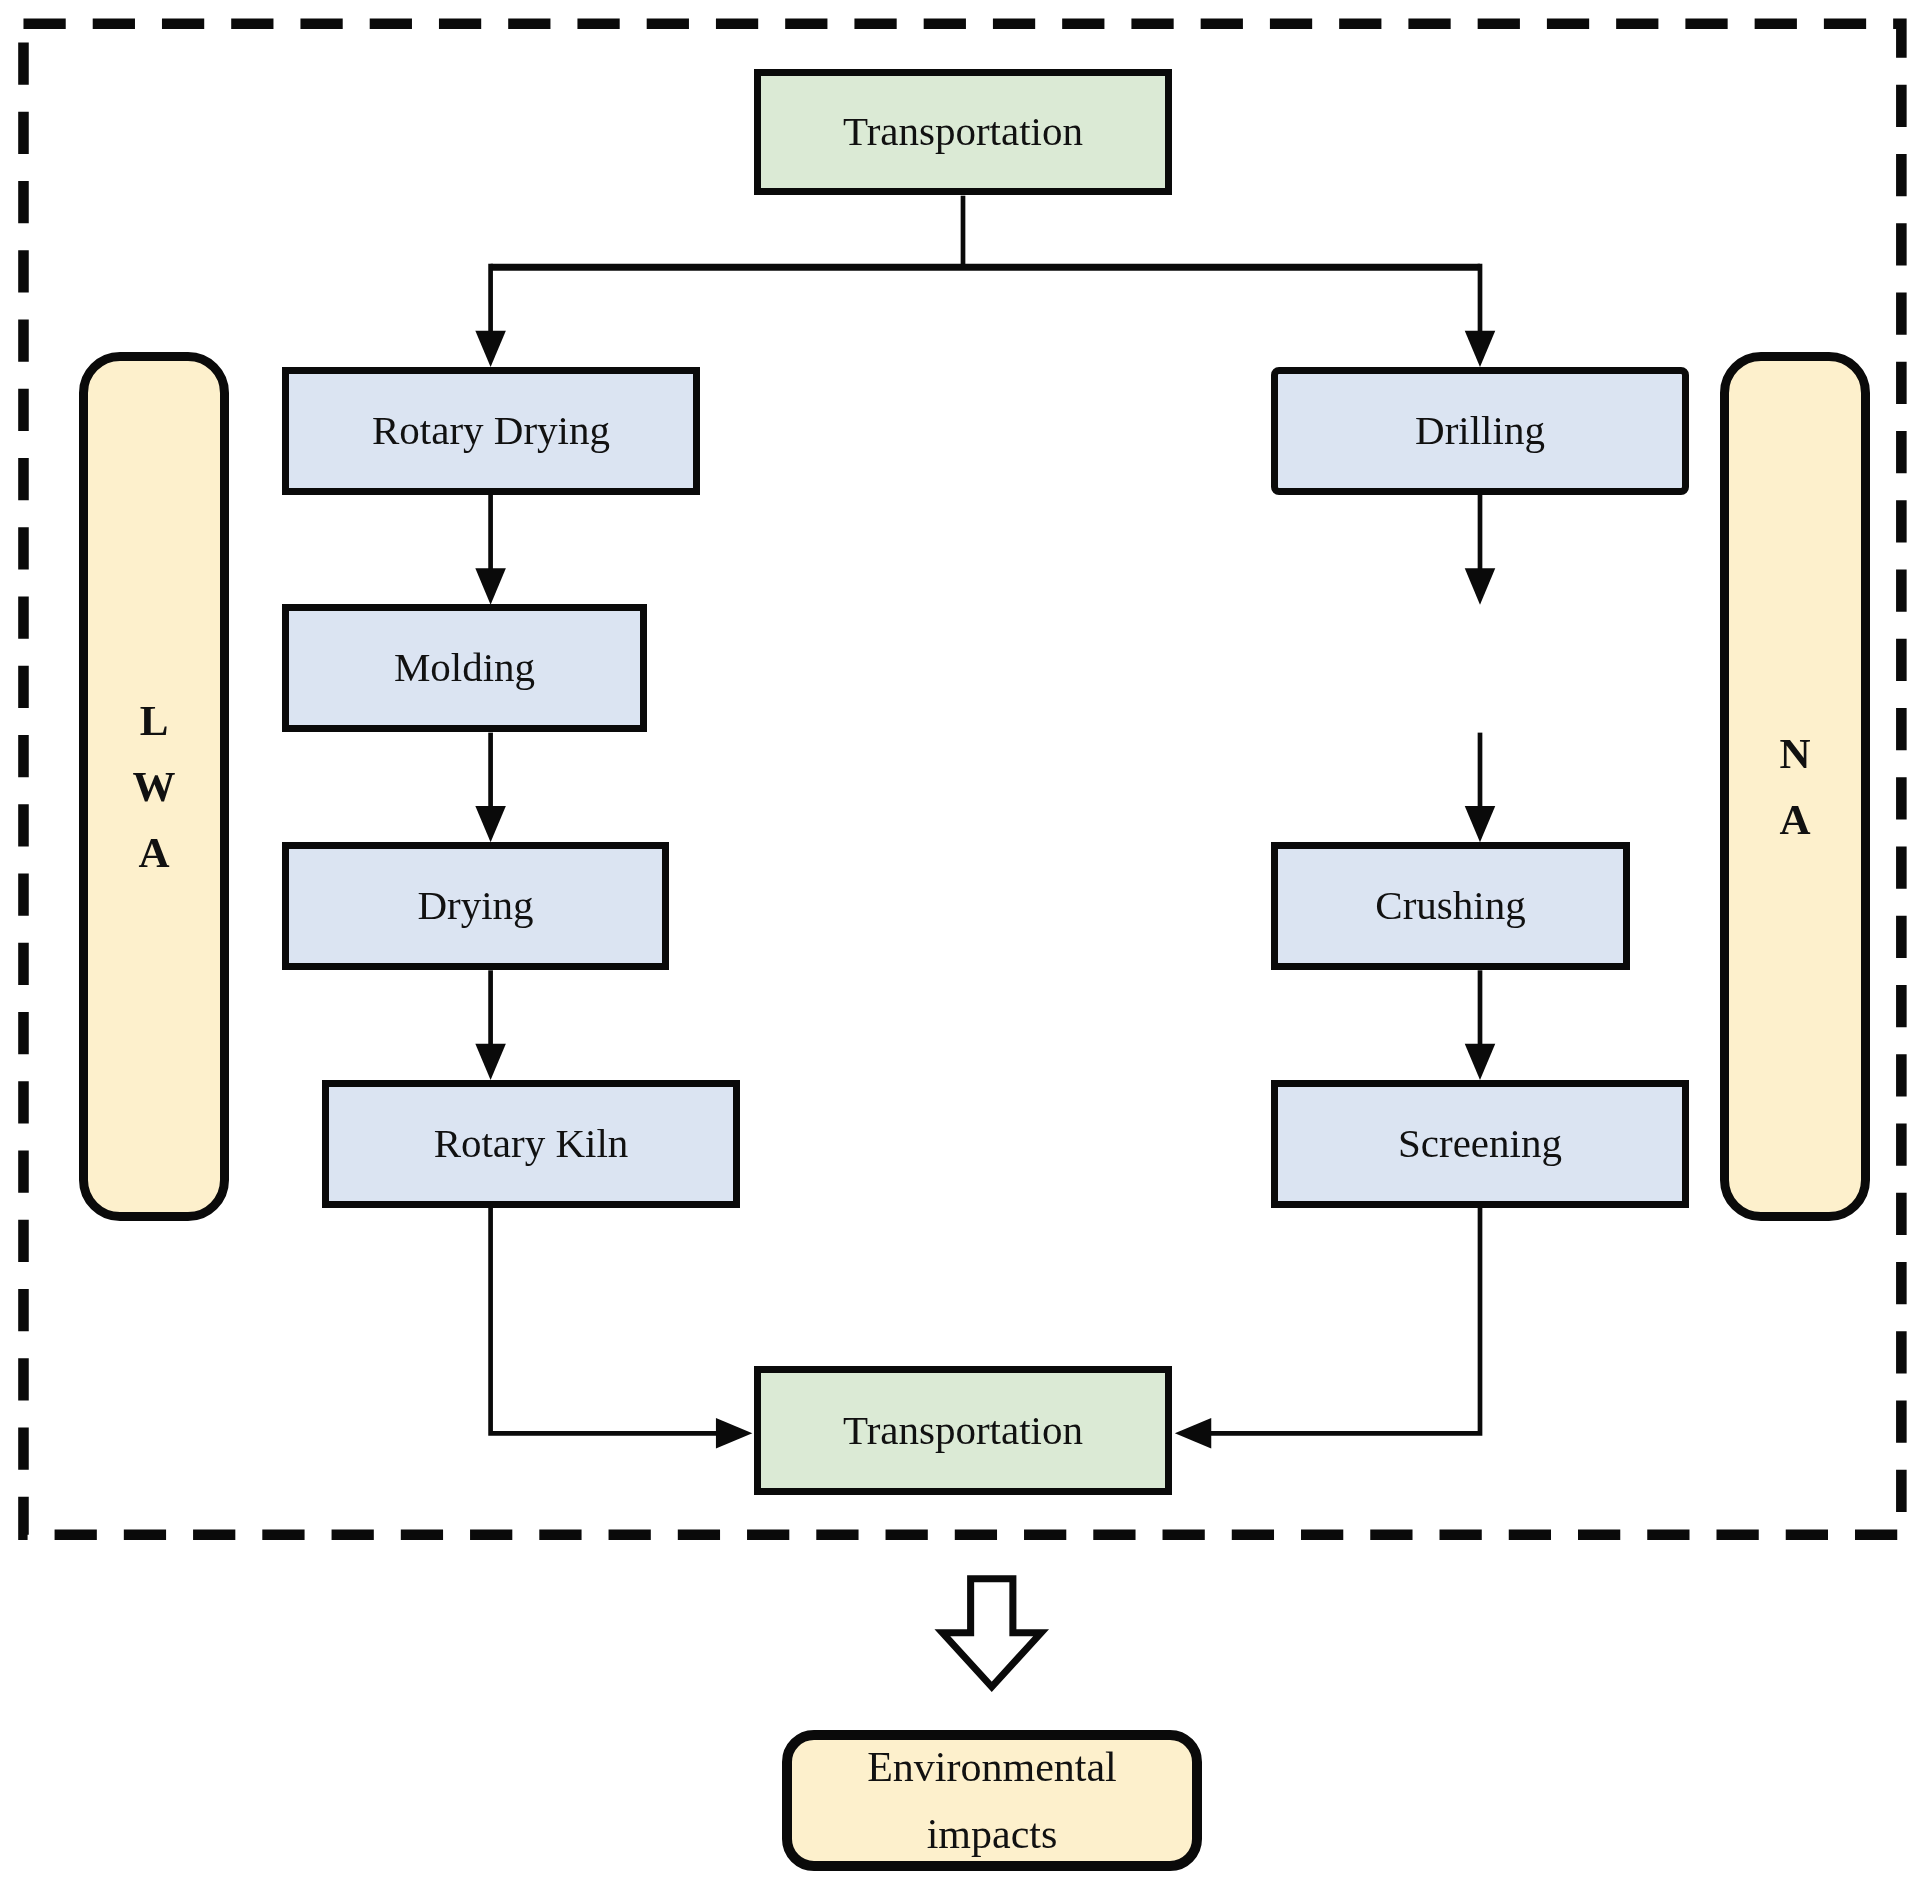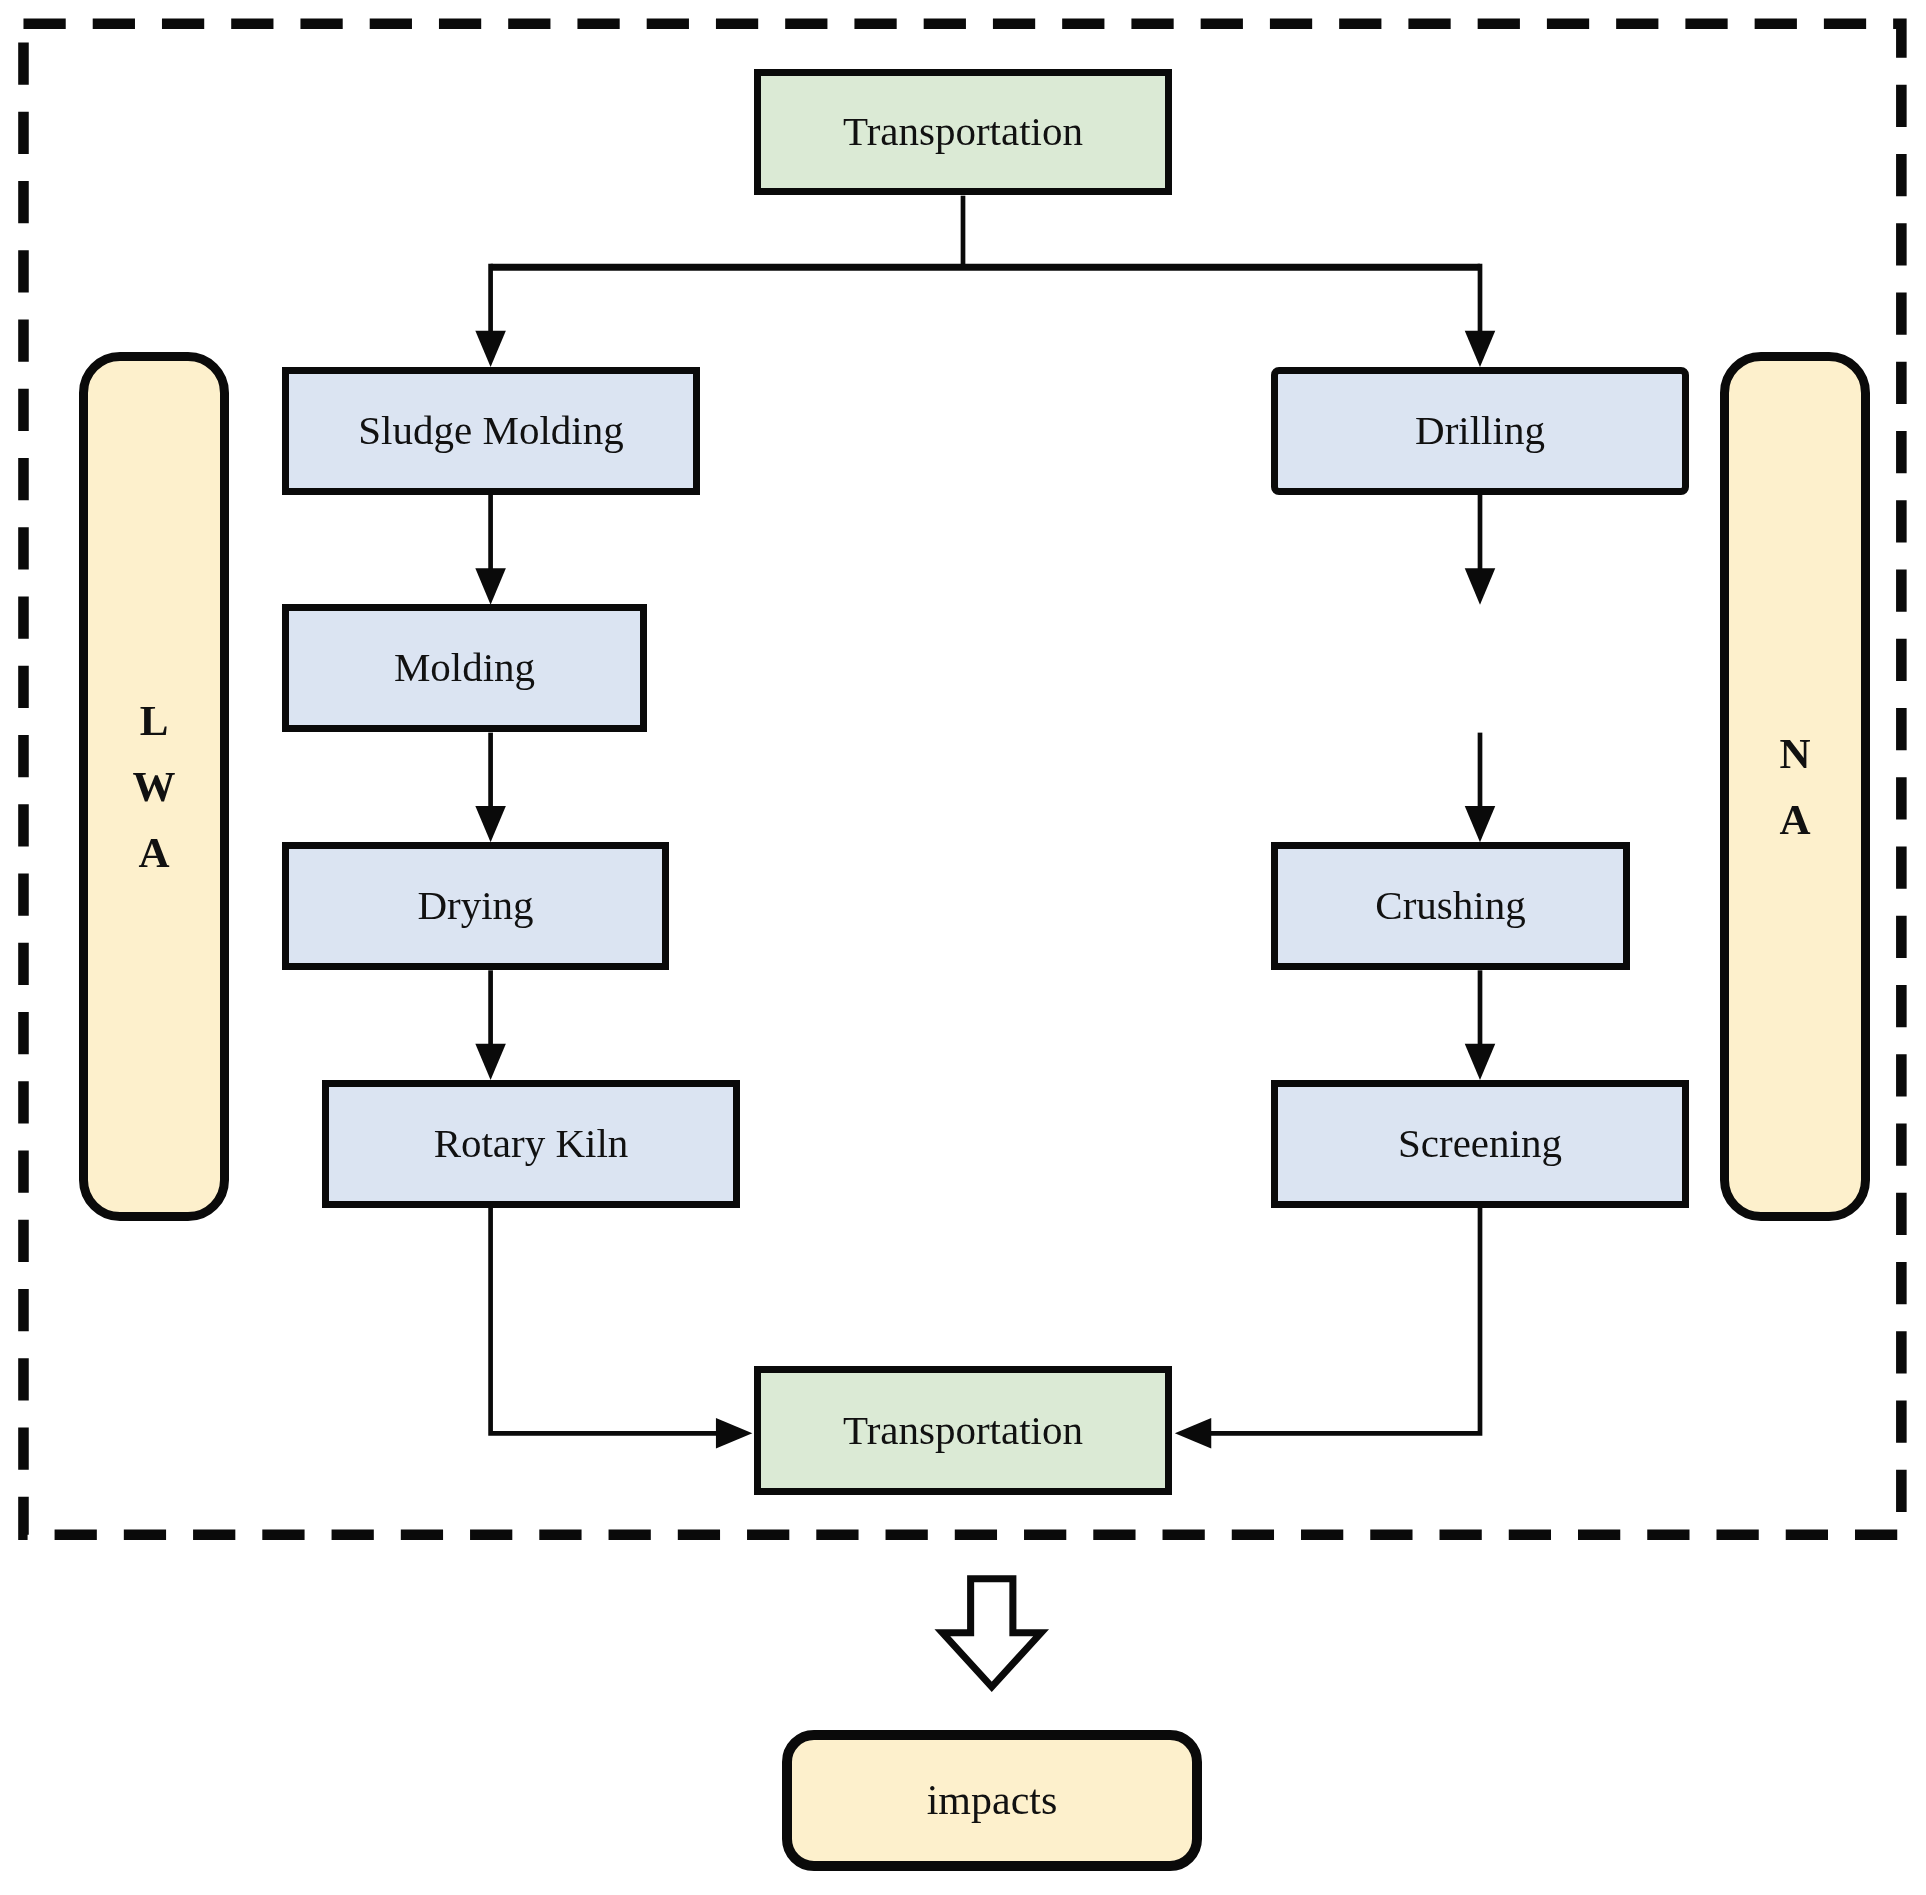--- a/index.html
+++ b/index.html
@@ -92,21 +92,21 @@
     <polygon class="arrowhead" points="2064,2416 2064,2468 2002,2442"></polygon>
 
     <polygon class="block-arrow" points="1654,2690 1726,2690 1726,2782 1774,2782 1690,2874 1606,2782 1654,2782"></polygon>
   </svg>
 
   <div class="box transport" style="left:754px;top:69px;width:418px;height:126px;">
     <span>Transportation</span>
   </div>
 
   <div class="box" style="left:282px;top:367px;width:418px;height:128px;">
-    <span>Sludge Molding</span>
+    <span>Rotary Drying</span>
   </div>
   <div class="box" style="left:282px;top:604px;width:365px;height:128px;">
     <span>Molding</span>
   </div>
   <div class="box" style="left:282px;top:842px;width:387px;height:128px;">
     <span>Drying</span>
   </div>
   <div class="box" style="left:282px;top:1080px;width:418px;height:128px;margin-left:40px;">
     <span>Rotary Kiln</span>
   </div>
@@ -129,17 +129,18 @@
     <div>L</div>
     <div>W</div>
     <div>A</div>
   </div>
   <div class="sidebar" style="left:1720px;top:352px;width:150px;height:869px;">
     <div>N</div>
     <div>A</div>
   </div>
 
   <div class="outcome" style="left:782px;top:1730px;width:420px;height:141px;">
+    <div>Environmental</div>
     <div>impacts</div>
   </div>
 
 </div>
 
 
 </body></html>

